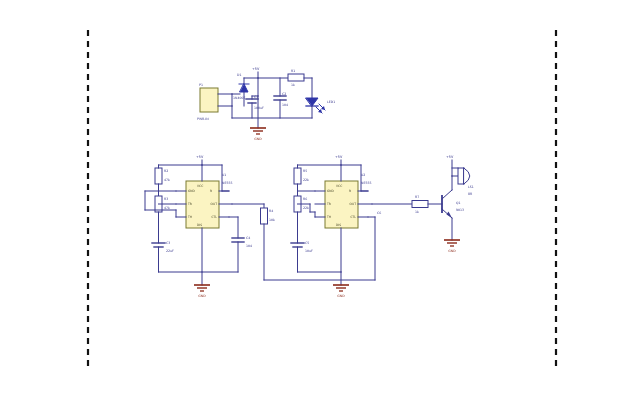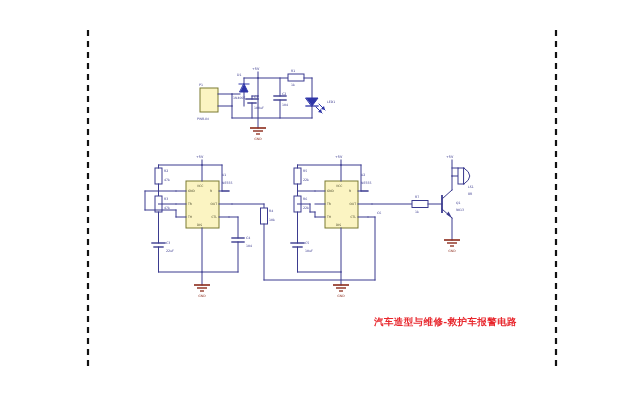--- a/index.html
+++ b/index.html
@@ -299,15 +299,14 @@
 
   <g font-family="DejaVu Sans, sans-serif" font-size="3.2" fill="#8b2a1a" stroke="none" text-anchor="middle">
     <text x="258" y="140">GND</text>
     <text x="202" y="297">GND</text>
     <text x="341" y="297">GND</text>
     <text x="452" y="252">GND</text>
   </g>
 
 </svg>
 
-<div class="cap-text" style="left:374px;top:316px;">汽车造型与维修-救护车报警电路</div>
 
 </div>
 
 </body></html>

